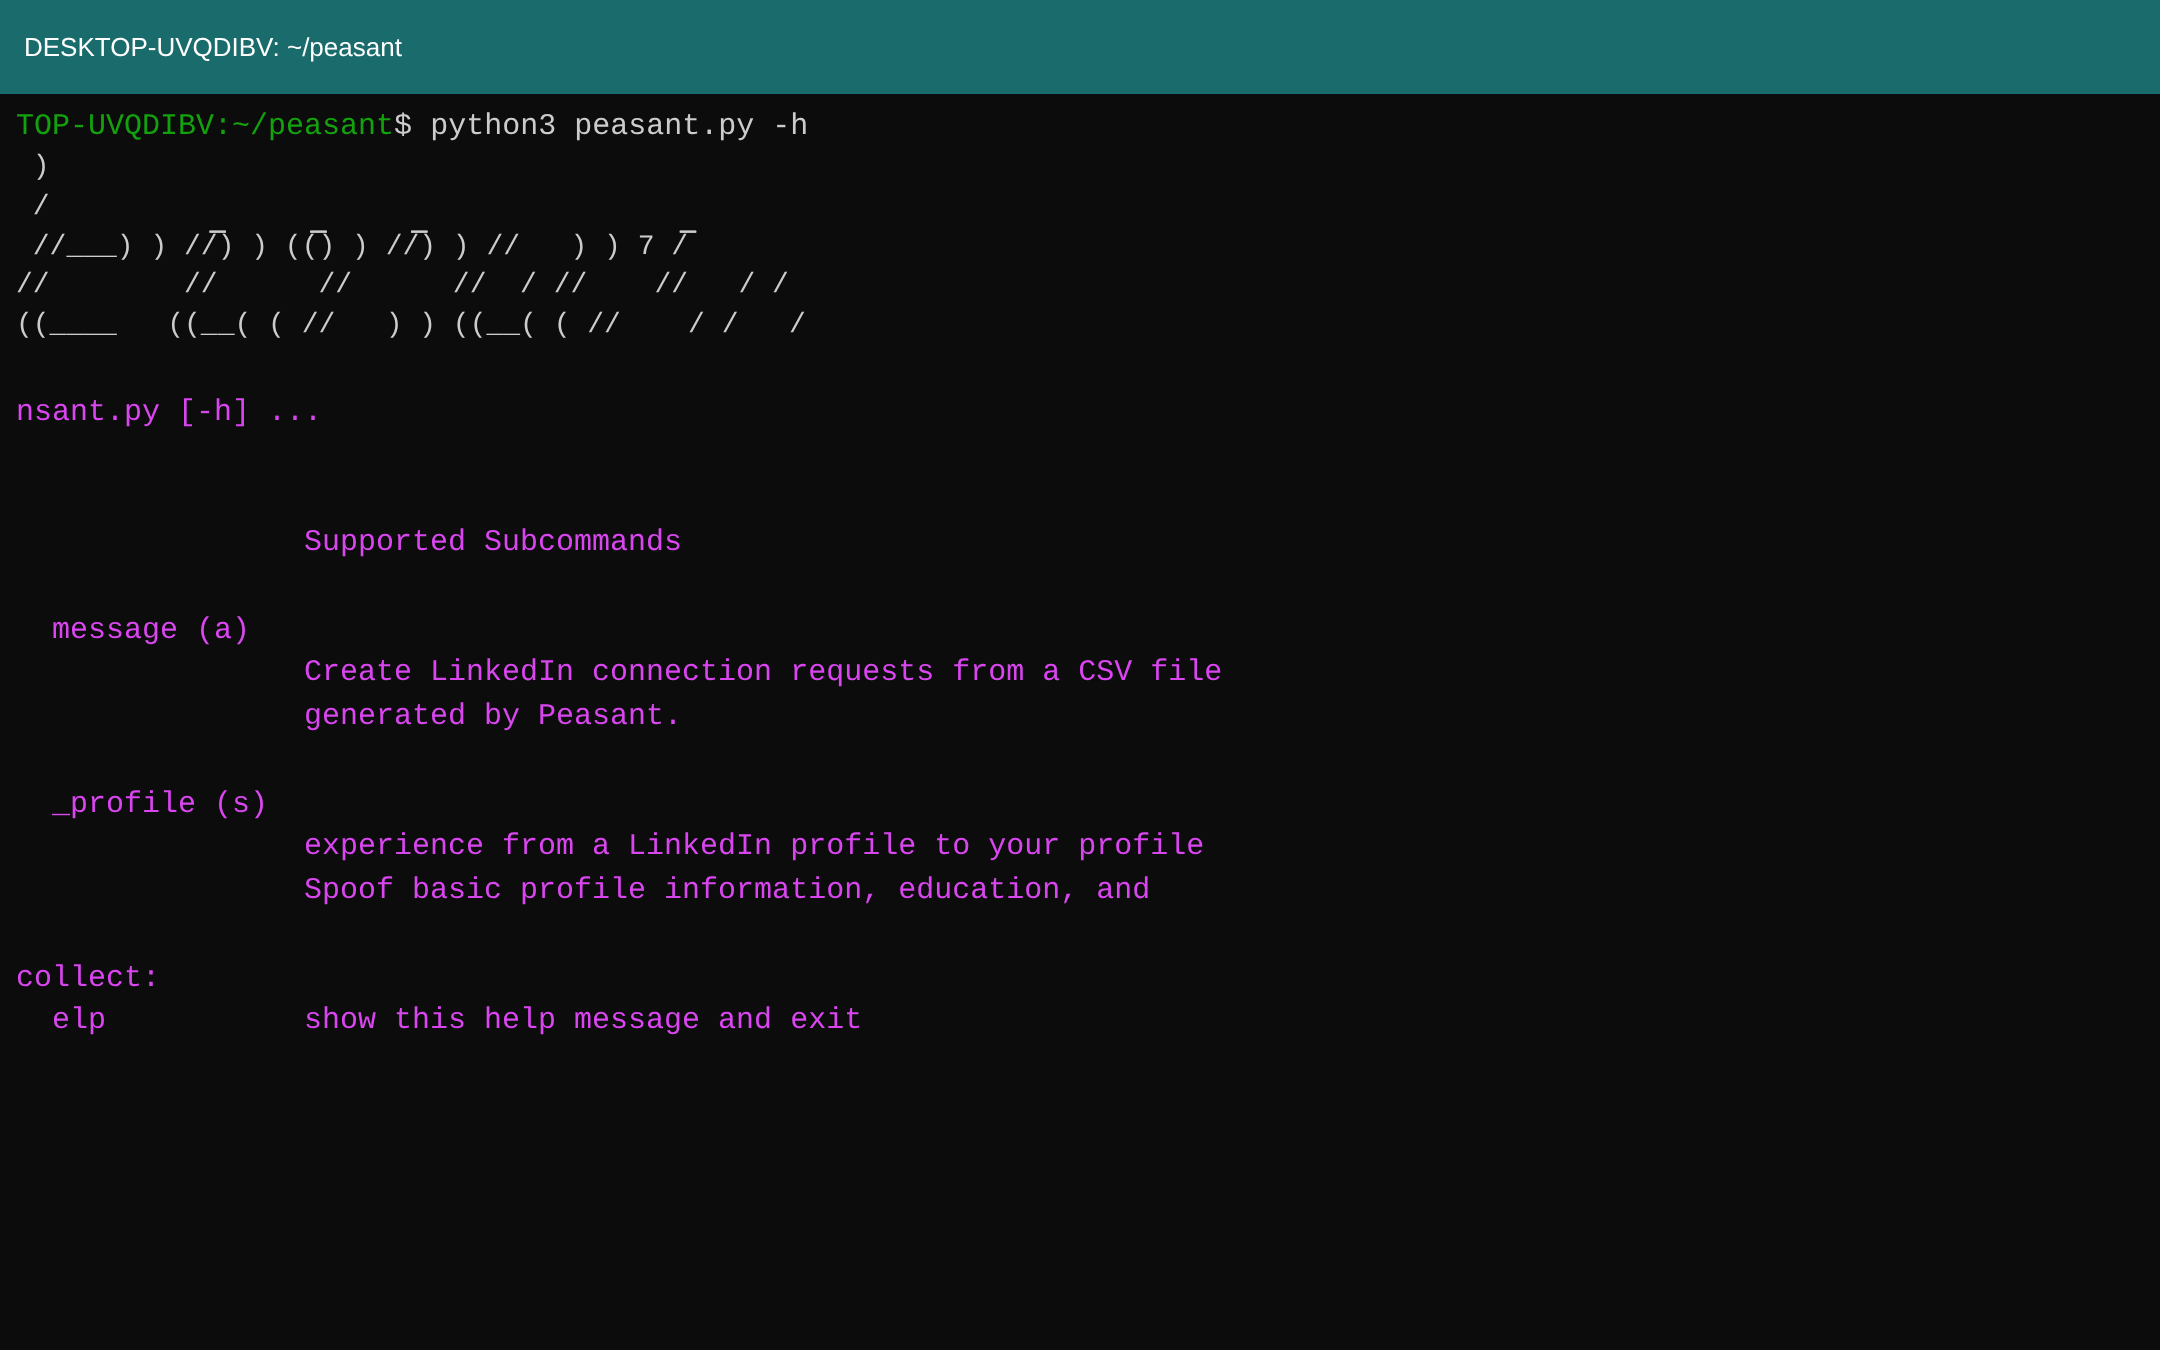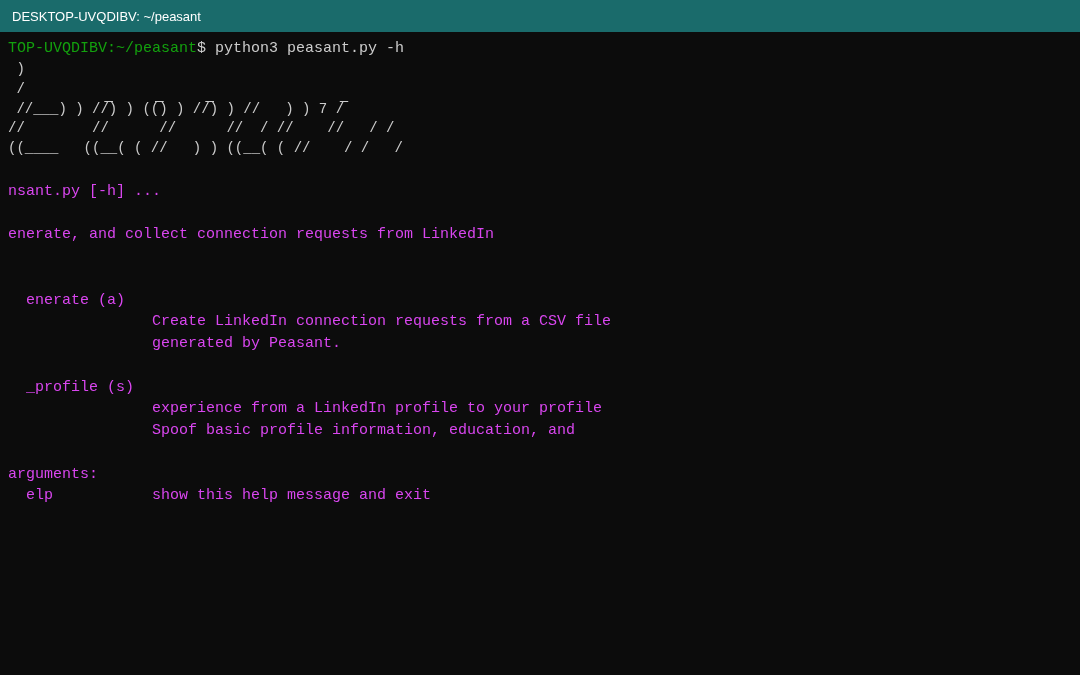--- a/index.html
+++ b/index.html
@@ -11,21 +11,21 @@
     body {
       width: 1080px;
       height: 675px;
       overflow: hidden;
       font-family: 'Courier New', Courier, monospace;
       background: #0c0c0c;
     }
 
     .title-bar {
       background: #1a6b6b;
-      height: 32px;
+      height: 47px;
       display: flex;
       align-items: center;
       padding: 0 12px;
     }
 
     .title-bar-text {
       color: #ffffff;
       font-size: 13px;
       font-family: 'Segoe UI', sans-serif;
     }
@@ -87,38 +87,38 @@
   <div class="terminal-line ascii-art"> /</div>
   <div class="terminal-line ascii-art"> //___) ) //̅̅̅) ) ((̅̅̅) ) //̅̅̅) ) //   ) ) 7 /̅̅̅</div>
   <div class="terminal-line ascii-art">//        //      //      //  / //    //   / /</div>
   <div class="terminal-line ascii-art">((____   ((__( ( //   ) ) ((__( ( //    / /   /</div>
   <div class="terminal-line">&nbsp;</div>
 
   <div class="terminal-line"><span>nsant.py [-h] ...</span></div>
 
   <div class="terminal-line">&nbsp;</div>
 
-  <div class="terminal-line"><span>enerate, and collect connection requests from LinkedIn</span></div>
 
   <div class="terminal-line">&nbsp;</div>
 
 
+  <div class="terminal-line"><span>                Supported Subcommands</span></div>
 
 
   <div class="terminal-line">&nbsp;</div>
 
-  <div class="terminal-line">  enerate (a)</div>
+  <div class="terminal-line">  message (a)</div>
   <div class="terminal-line">                Create LinkedIn connection requests from a CSV file</div>
   <div class="terminal-line">                generated by Peasant.</div>
 
   <div class="terminal-line">&nbsp;</div>
 
   <div class="terminal-line">  _profile (s)</div>
   <div class="terminal-line">                experience from a LinkedIn profile to your profile</div>
   <div class="terminal-line">                Spoof basic profile information, education, and</div>
 
   <div class="terminal-line">&nbsp;</div>
 
-  <div class="terminal-line">arguments:</div>
+  <div class="terminal-line">collect:</div>
 
   <div class="terminal-line">  elp           show this help message and exit</div>
 
 </div>
 
 </body></html>

